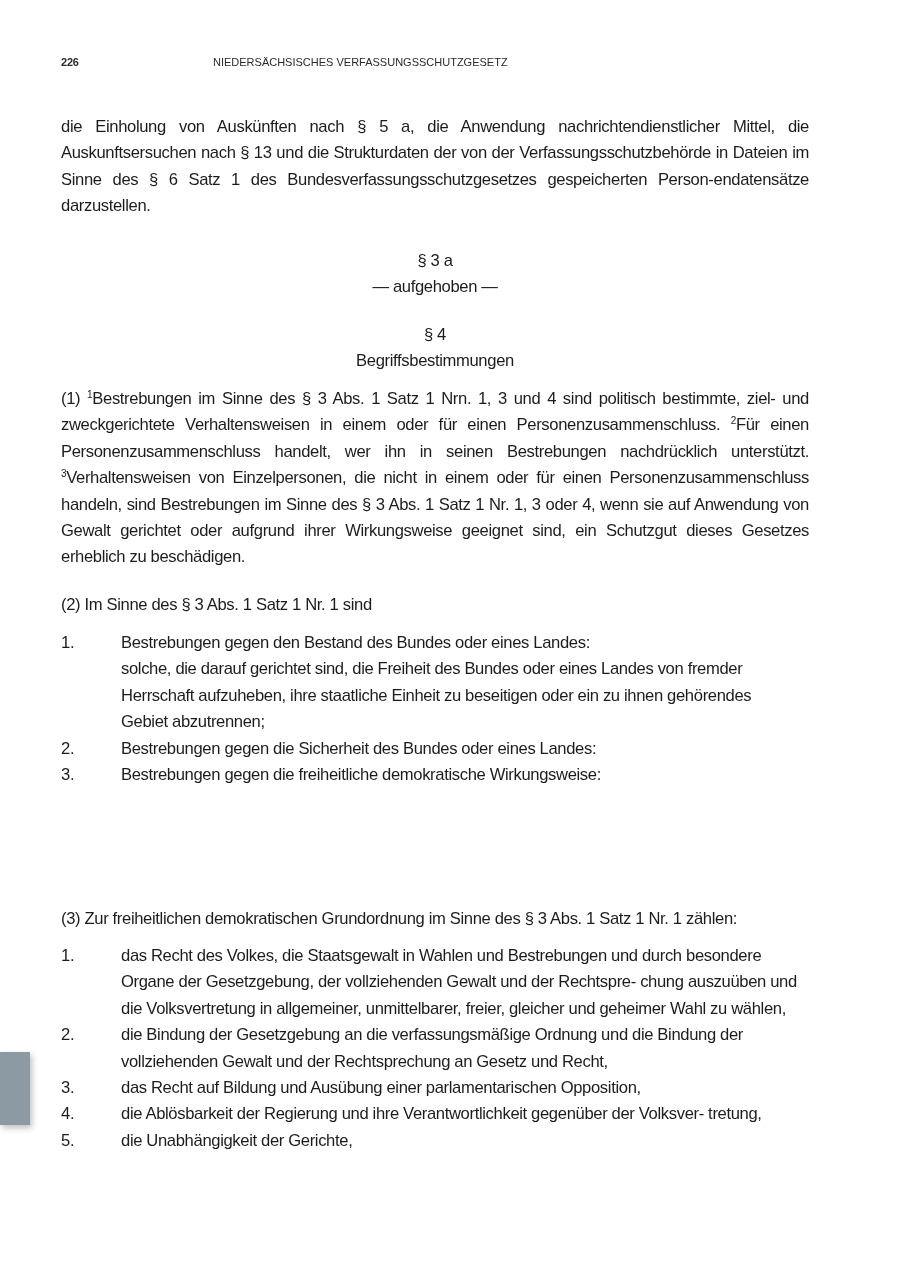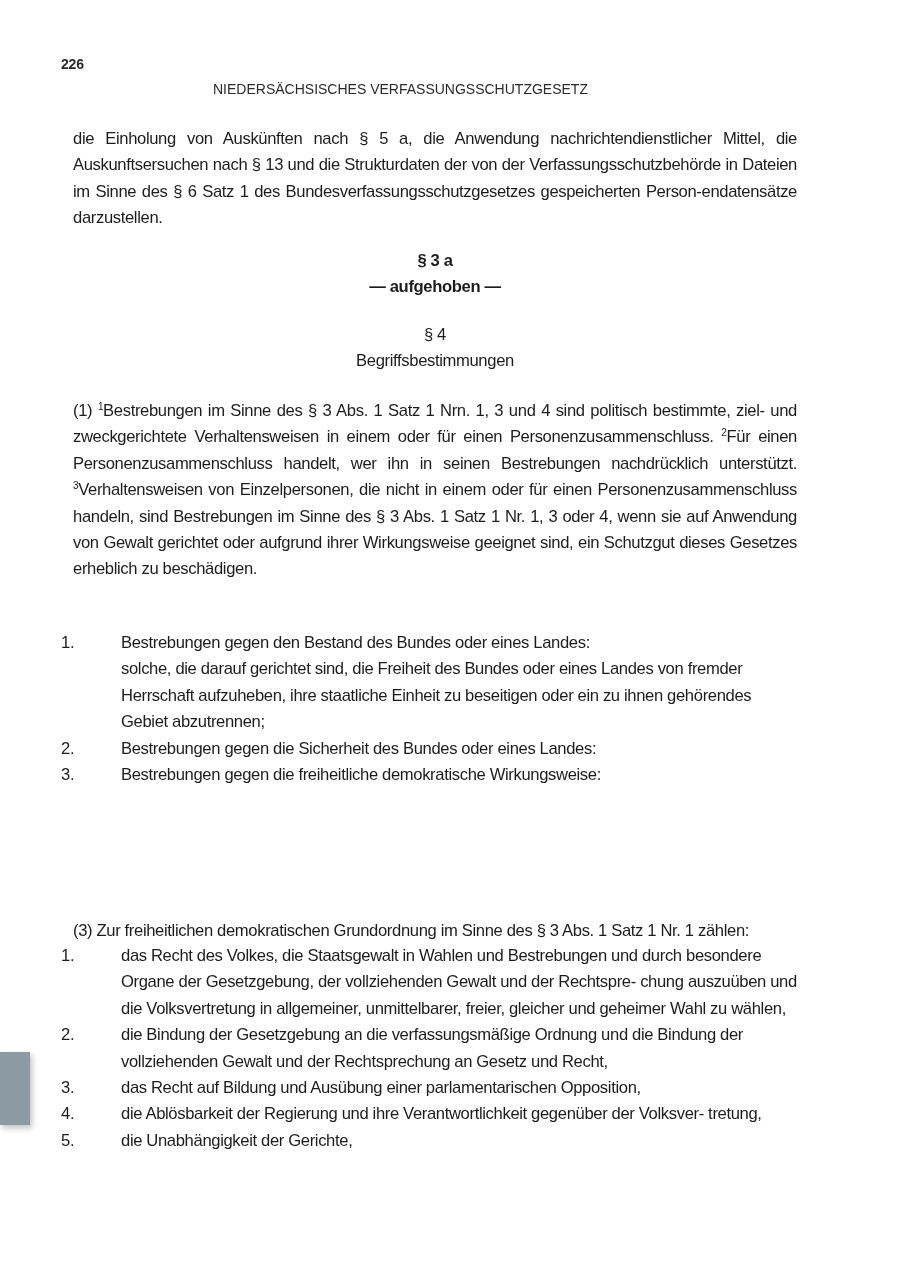--- a/index.html
+++ b/index.html
@@ -20,48 +20,47 @@
       left: 0; top: 0;
       width: 900px;
       height: 1272px;
     }
     .header {
       position: absolute;
       top: 56px;
       left: 61px;
       width: 760px;
       height: 24px;
-      font-size: 14px;
+      font-size: 11px;
       letter-spacing: -0.2px;
     }
     .header .page-num {
       position: absolute;
       left: 0;
       top: 0;
       font-weight: bold;
       color: #2a2a2a;
     }
     .header .running-title {
       position: absolute;
       left: 152px;
       top: 0;
       color: #2a2a2a;
       letter-spacing: 0px;
-      margin-top: 25px;
     }
     .body-text {
       position: absolute;
       left: 61px;
       width: 748px;
       font-size: 16.6px;
       line-height: 26.4px;
       letter-spacing: -0.35px;
     }
     .para {
-      margin: 12px;
+      margin: 0;
       text-align: justify;
       text-align-last: left;
     }
     .heading {
       text-align: center;
       margin: 0;
       line-height: 26.4px;
     }
     sup {
       font-size: 10px;
@@ -109,34 +108,37 @@
   </div>
 
   <div class="body-text" style="top:114px;">
     <p class="para">
       <span>die Einholung von Auskünften nach § 5 a, die Anwendung nachrichtendienstlicher Mittel, die</span>
       <span>Auskunftsersuchen nach § 13 und die Strukturdaten der von der Verfassungsschutzbehörde in</span>
       <span>Dateien im Sinne des § 6 Satz 1 des Bundesverfassungsschutzgesetzes gespeicherten Person-</span><span>endatensätze darzustellen.</span>
     </p>
   </div>
 
-  <div class="body-text" style="top:248px;font-weight:bold;">
+  <div class="body-text" style="top:248px;">
     <p class="heading">§ 3 a</p>
     <p class="heading">— aufgehoben —</p>
   </div>
 
   <div class="body-text" style="top:322px;">
     <p class="heading">§ 4</p>
     <p class="heading">Begriffsbestimmungen</p>
   </div>
 
   <div class="body-text" style="top:386px;">
     <p class="para"><span>(1) </span><sup>1</sup><span>Bestrebungen im Sinne des § 3 Abs. 1 Satz 1 Nrn. 1, 3 und 4 sind politisch bestimmte, ziel- und zweckgerichtete Verhaltensweisen in einem oder für einen Personenzusammenschluss. </span><sup>2</sup><span>Für einen Personenzusammenschluss handelt, wer ihn in seinen Bestrebungen nachdrücklich unterstützt. </span><sup>3</sup><span>Verhaltensweisen von Einzelpersonen, die nicht in einem oder für einen Personenzusammenschluss handeln, sind Bestrebungen im Sinne des § 3 Abs. 1 Satz 1 Nr. 1, 3 oder 4, wenn sie auf Anwendung von Gewalt gerichtet oder aufgrund ihrer Wirkungsweise geeignet sind, ein Schutzgut dieses Gesetzes erheblich zu beschädigen.</span></p>
   </div>
 
+  <div class="body-text" style="top:592px;">
+    <p class="para">(2) Im Sinne des § 3 Abs. 1 Satz 1 Nr. 1 sind</p>
+  </div>
 
   <div class="body-text" style="top:630px;">
     <ul class="list">
       <li class="list-item">
         <span class="list-num">1.</span>
         <span class="list-text">
           <span class="line">Bestrebungen gegen den Bestand des Bundes oder eines Landes:</span>
           <span class="line" style="width:660px;">solche, die darauf gerichtet sind, die Freiheit des Bundes oder eines Landes von fremder Herrschaft aufzuheben, ihre staatliche Einheit zu beseitigen oder ein zu ihnen gehörendes Gebiet abzutrennen;</span>
         </span>
       </li>

